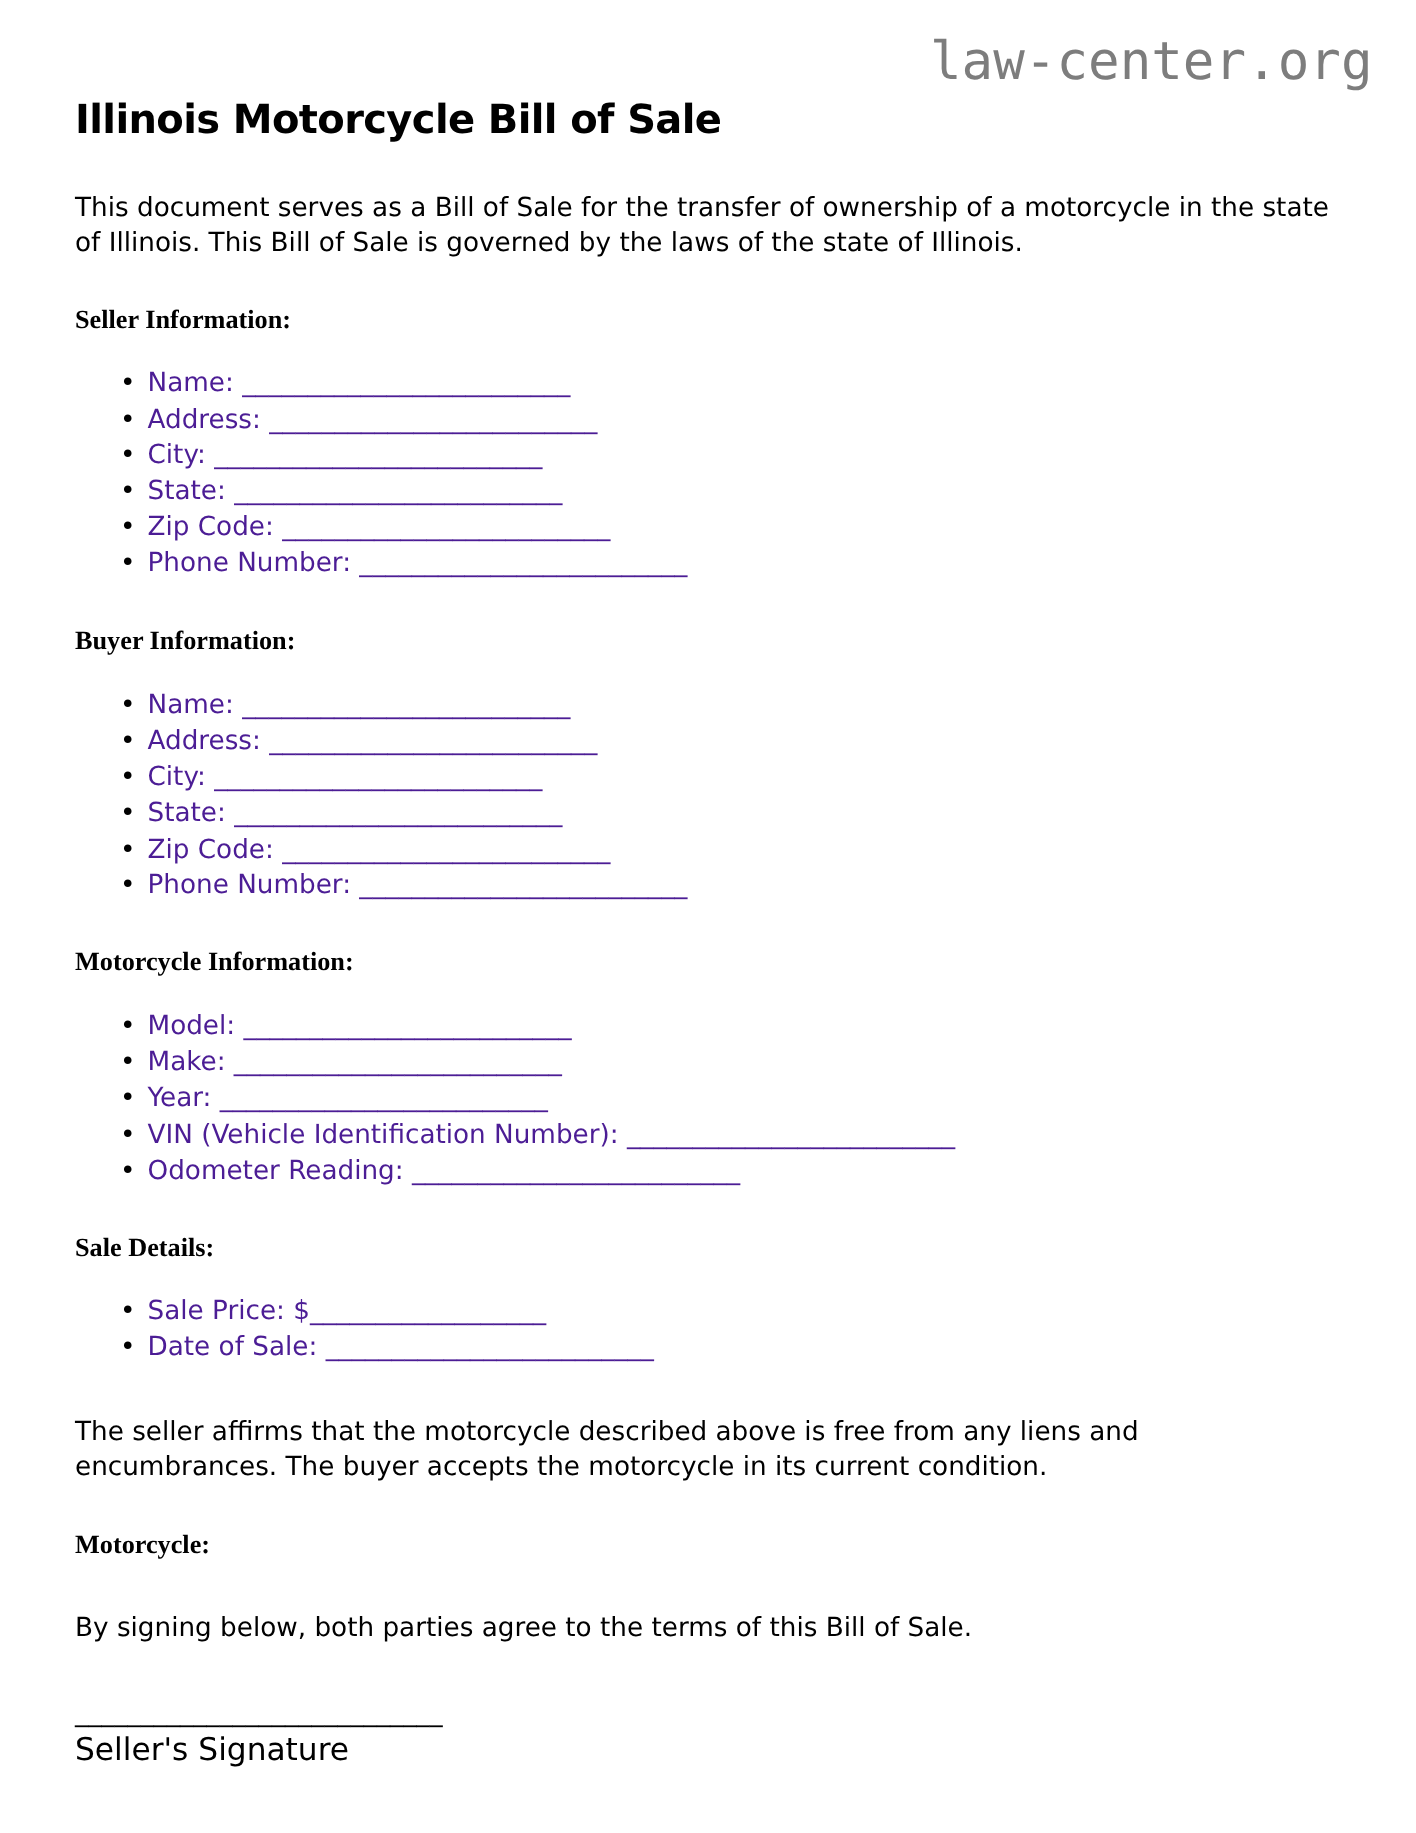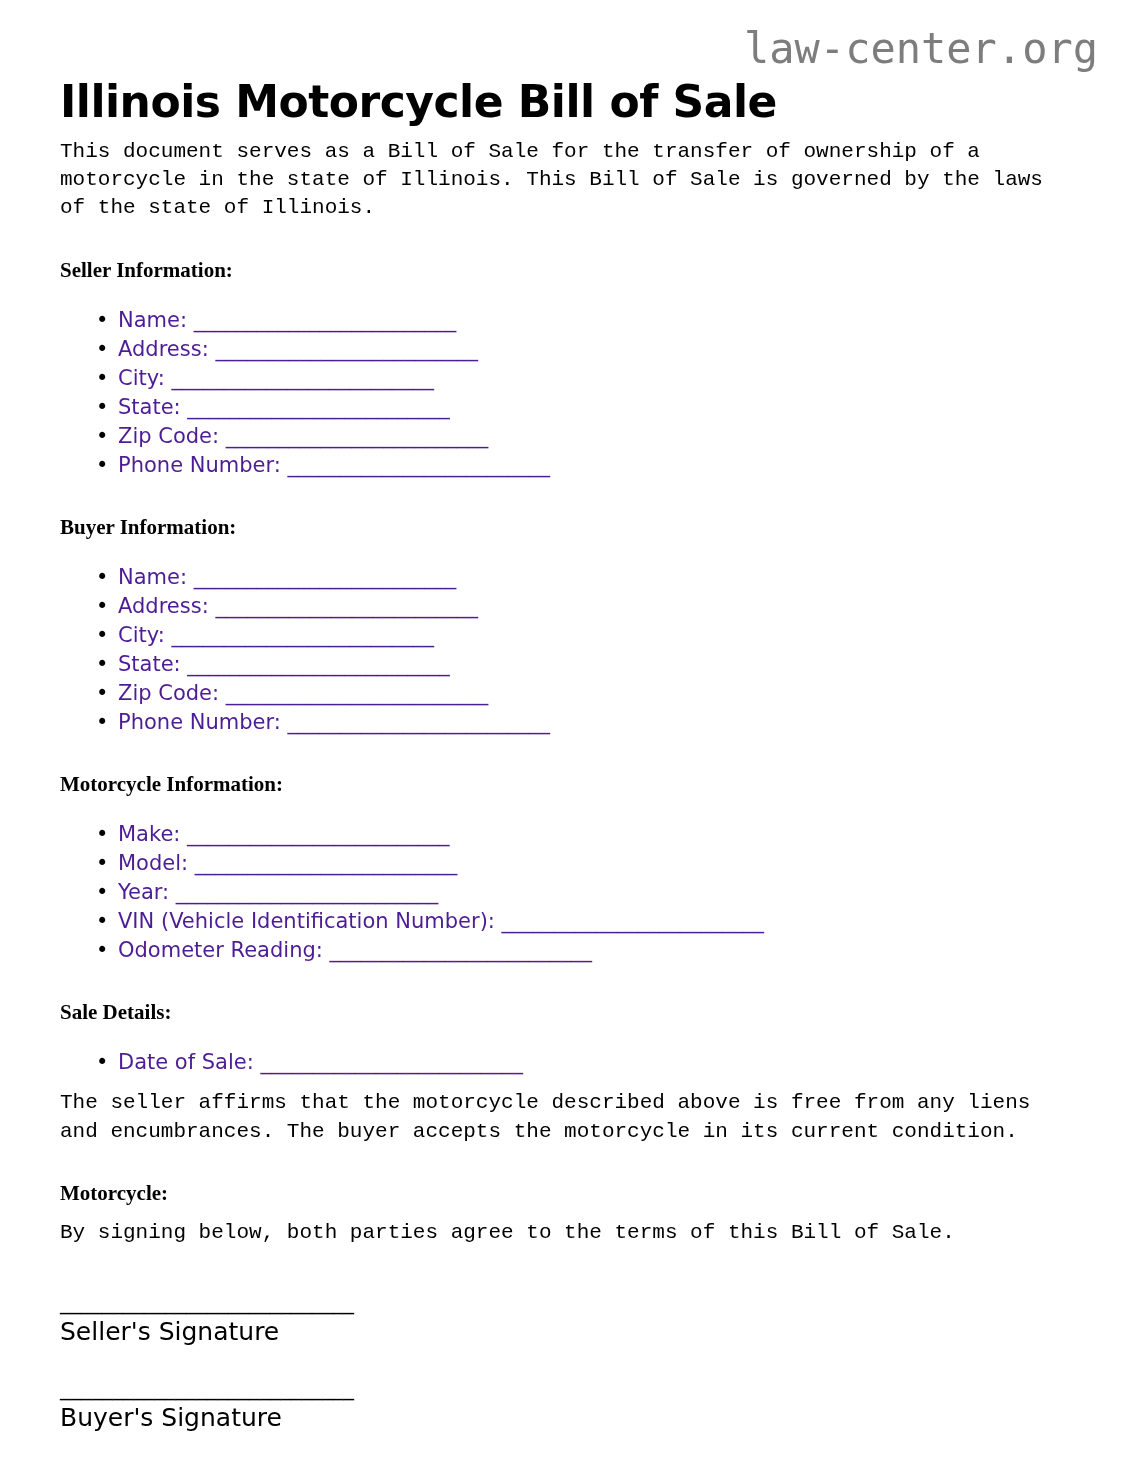--- a/index.html
+++ b/index.html
@@ -29,33 +29,32 @@
     font-family: "DejaVu Sans Mono", "Liberation Mono", monospace;
     font-size: 42px;
     line-height: 1;
     color: #7d7d7d;
     letter-spacing: 0px;
     white-space: nowrap;
   }
   .doc-title {
     margin: 0;
     padding-top: 78px;
-    font-size: 44px;
+    font-size: 32px;
     font-weight: bold;
     letter-spacing: -0.5px;
     line-height: 1.08;
     color: #000;
   }
   p.para {
-    margin: 12px 0 0 0;
+    margin: 39px 0 0 0;
     font-size: 21px;
     line-height: 1.35;
     color: #000;
     max-width: 1010px;
-    font-family: Liberation Mono, monospace;
   }
   h2.section-heading {
     margin: 34px 0 0 0;
     font-size: 21px;
     font-weight: bold;
     line-height: 1.3;
     color: #000;
     font-family: Liberation Serif, serif;
   }
   ul.field-list {
@@ -129,29 +128,30 @@
     <li><span>Name:</span><span class="blank"> _________________________</span></li>
     <li><span>Address:</span><span class="blank"> _________________________</span></li>
     <li><span>City:</span><span class="blank"> _________________________</span></li>
     <li><span>State:</span><span class="blank"> _________________________</span></li>
     <li><span>Zip Code:</span><span class="blank"> _________________________</span></li>
     <li><span>Phone Number:</span><span class="blank"> _________________________</span></li>
   </ul>
 
   <h2 class="section-heading">Motorcycle Information:</h2>
   <ul class="field-list">
+    <li><span>Model:</span><span class="blank"> _________________________</span></li>
     <li><span>Make:</span><span class="blank"> _________________________</span></li>
-    <li><span>Model:</span><span class="blank"> _________________________</span></li>
     <li><span>Year:</span><span class="blank"> _________________________</span></li>
     <li><span>VIN (Vehicle Identification Number):</span><span class="blank"> _________________________</span></li>
     <li><span>Odometer Reading:</span><span class="blank"> _________________________</span></li>
   </ul>
 
   <h2 class="section-heading">Sale Details:</h2>
   <ul class="field-list">
+    <li><span>Sale Price: $</span><span class="blank">__________________</span></li>
     <li><span>Date of Sale:</span><span class="blank"> _________________________</span></li>
   </ul>
 
   <p class="para">The seller affirms that the motorcycle described above is free from any liens and encumbrances. The buyer accepts the motorcycle in its current condition.</p>
 
   <h2 class="section-heading">Motorcycle:</h2>
 
   <p class="para">By signing below, both parties agree to the terms of this Bill of Sale.</p>
 
   <div class="sig-block">

